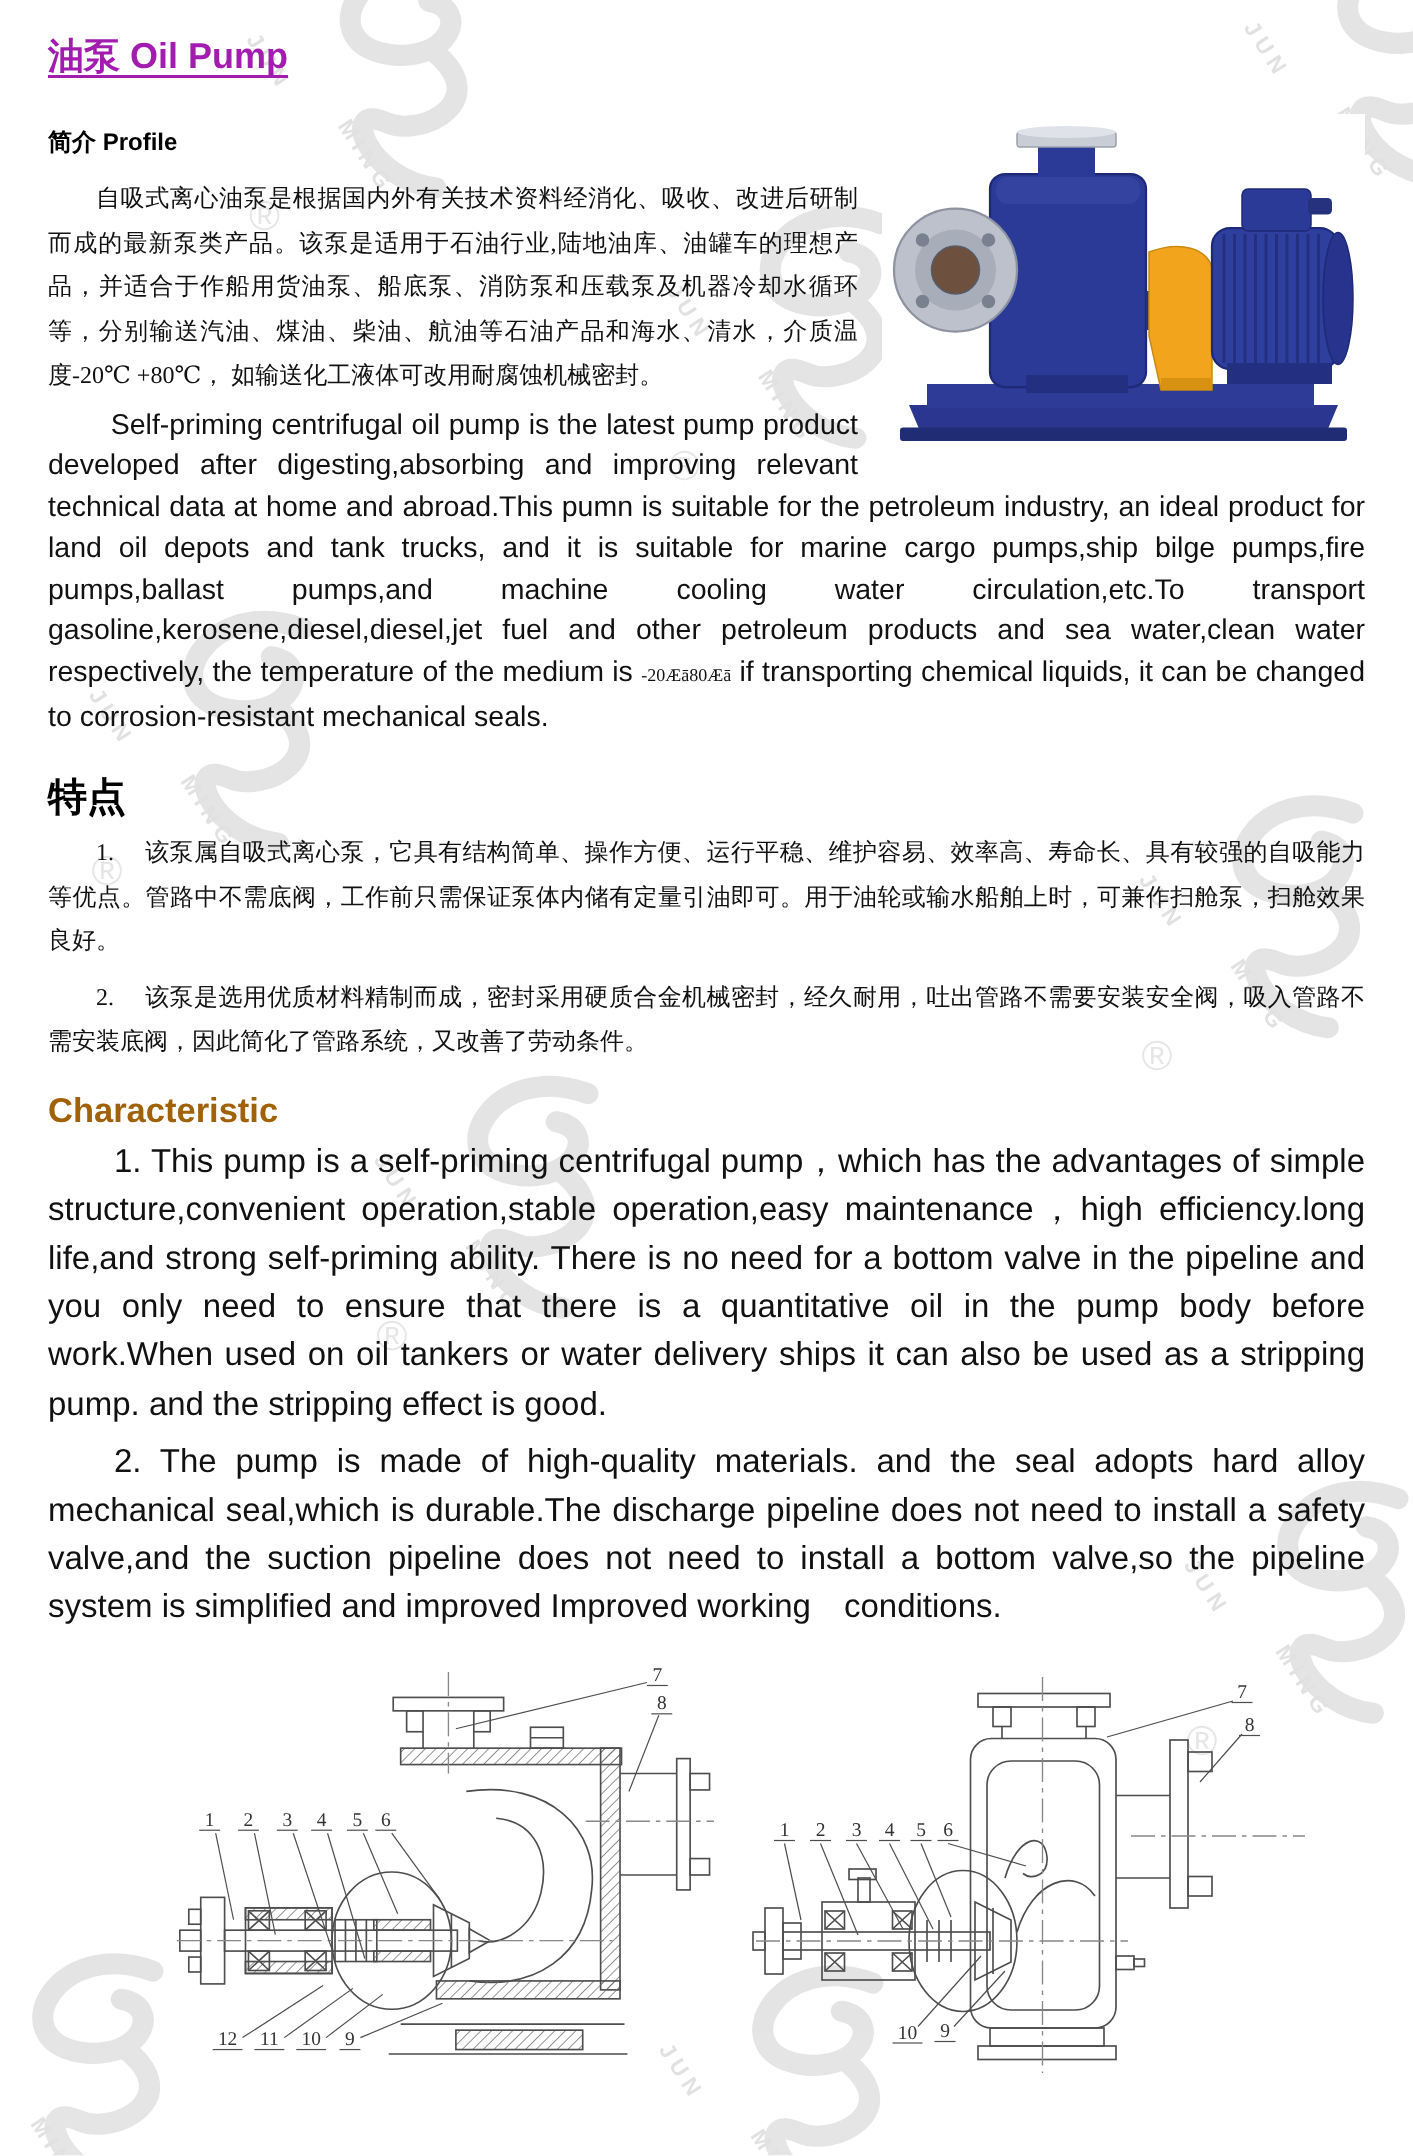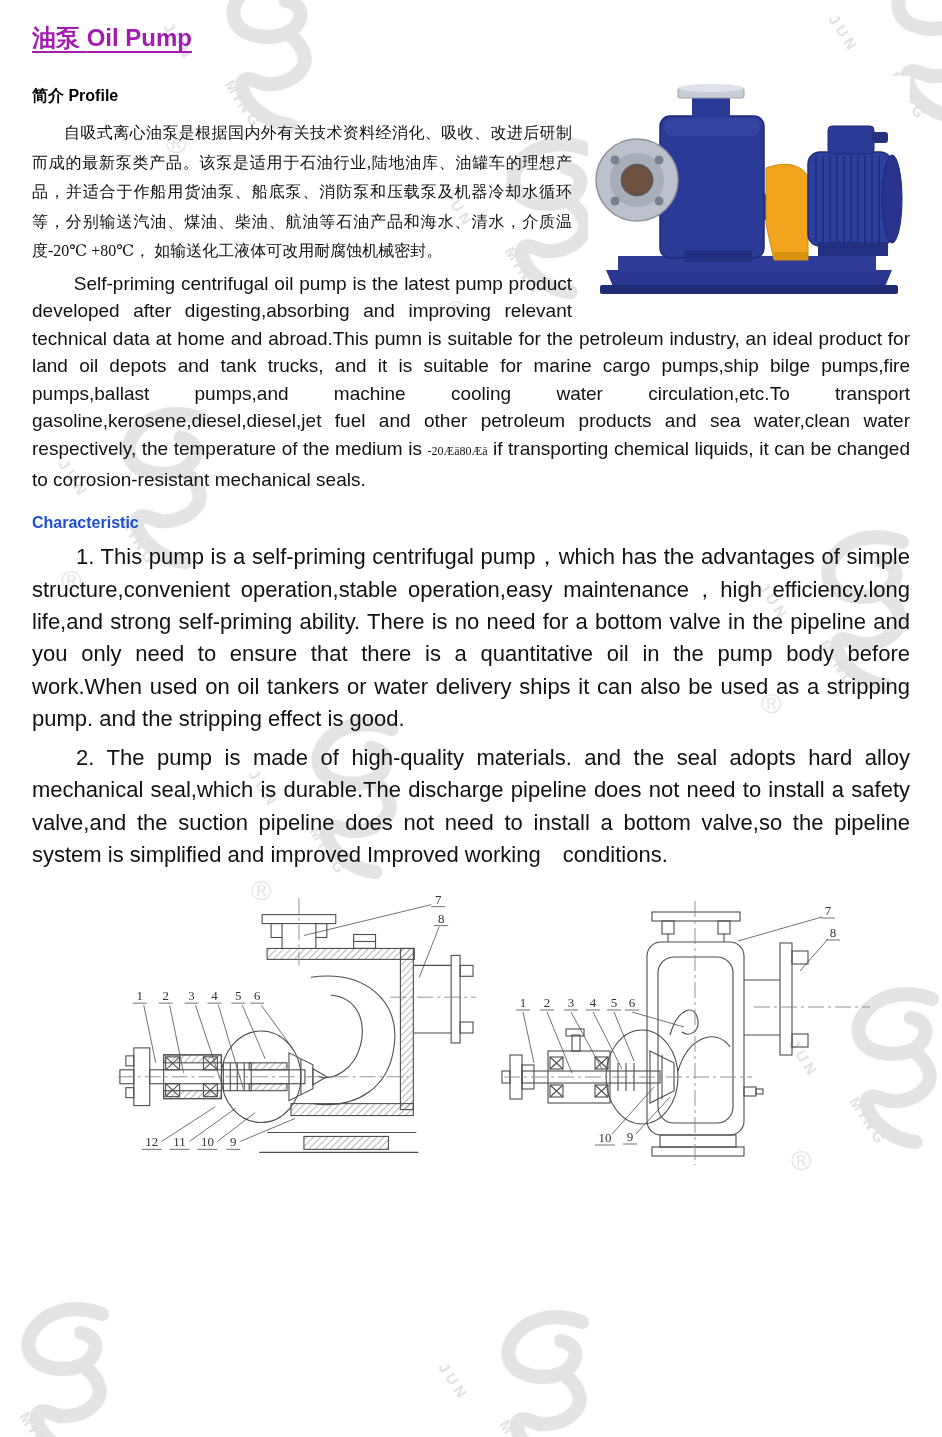--- a/index.html
+++ b/index.html
@@ -8,22 +8,22 @@
   .content{position:relative;z-index:2;padding:20px 32px 0 32px;box-sizing:border-box;}
 
   
   .doc-title{margin:0;font-family:"Liberation Sans","DejaVu Sans",sans-serif;
              font-size:24px;line-height:36px;font-weight:bold;color:#a21caf;
              text-decoration:underline;text-decoration-thickness:2px;text-underline-offset:5px;}
   .h-profile{margin:26px 0 0 0;font-size:16px;line-height:28px;font-weight:bold;
              font-family:"Liberation Sans","DejaVu Sans",sans-serif;color:#000;}
   .h-feature{margin:24px 0 0 0;font-size:26px;line-height:30px;font-weight:bold;
              font-family:"Liberation Sans","DejaVu Sans",sans-serif;color:#000;}
-  .h-char{margin:18px 0 0 0;font-size:16px;line-height:24px;font-weight:bold;
-          font-family:"Liberation Sans","DejaVu Sans",sans-serif;color:#1d4ed8;}
+  .h-char{margin:18px 0 0 0;font-size:23px;line-height:24px;font-weight:bold;
+          font-family:"Liberation Sans","DejaVu Sans",sans-serif;color:#a16207;}
   p.cn{margin:8px 0 0 0;font-size:16px;line-height:29.5px;text-align:justify;text-indent:2em;}
   p.en{margin:4px 0 0 0;font-size:19px;line-height:27.6px;text-align:justify;text-indent:2.2em;
        font-family:"Liberation Sans","DejaVu Sans",sans-serif;}
   p.en-char{margin:6px 0 0 0;font-size:22px;line-height:32.4px;text-align:justify;text-indent:2em;
        font-family:"Liberation Sans","DejaVu Sans",sans-serif;}
   .temp-glitch{font-family:"Liberation Serif",serif;font-size:12px;}
 
   
   .photo{float:right;width:322px;height:232px;margin:-6px 0 6px 16px;}
 
@@ -175,20 +175,25 @@
           <rect x="284" y="56" width="16" height="11" rx="3" fill="#26327e"></rect>
           <rect x="230" y="166" width="70" height="14" fill="#232f80"></rect>
         </svg>
       </div>
 
       <h2 class="h-profile">简介 Profile</h2>
       <p class="cn">自吸式离心油泵是根据国内外有关技术资料经消化、吸收、改进后研制而成的最新泵类产品。该泵是适用于石油行业,陆地油库、油罐车的理想产品，并适合于作船用货油泵、船底泵、消防泵和压载泵及机器冷却水循环等，分别输送汽油、煤油、柴油、航油等石油产品和海水、清水，介质温度-20℃ +80℃， 如输送化工液体可改用耐腐蚀机械密封。</p>
       <p class="en"><span>Self-priming centrifugal oil pump is the latest pump product developed after digesting,absorbing and improving relevant technical data at home and abroad.This pumn is suitable for the petroleum industry, an ideal product for land oil depots and tank trucks, and it is suitable for marine cargo pumps,ship bilge pumps,fire pumps,ballast pumps,and machine cooling water circulation,etc.To transport gasoline,kerosene,diesel,diesel,jet fuel and other petroleum products and sea water,clean water respectively, the temperature of the medium is </span><span class="temp-glitch">-20Æā80Æā</span><span> if transporting chemical liquids, it can be changed to corrosion-resistant mechanical seals.</span></p>
     </section>
 
+    <section>
+      <h2 class="h-feature">特点</h2>
+      <p class="cn">1.　 该泵属自吸式离心泵，它具有结构简单、操作方便、运行平稳、维护容易、效率高、寿命长、具有较强的自吸能力等优点。管路中不需底阀，工作前只需保证泵体内储有定量引油即可。用于油轮或输水船舶上时，可兼作扫舱泵，扫舱效果良好。</p>
+      <p class="cn">2.　 该泵是选用优质材料精制而成，密封采用硬质合金机械密封，经久耐用，吐出管路不需要安装安全阀，吸入管路不需安装底阀，因此简化了管路系统，又改善了劳动条件。</p>
+    </section>
 
     <section>
       <h3 class="h-char">Characteristic</h3>
       <p class="en-char">1. This pump is a self-priming centrifugal pump，which has the advantages of simple structure,convenient operation,stable operation,easy maintenance，high efficiency.long life,and strong self-priming ability. There is no need for a bottom valve in the pipeline and you only need to ensure that there is a quantitative oil in the pump body before work.When used on oil tankers or water delivery ships it can also be used as a stripping pump. and the stripping effect is good.</p>
       <p class="en-char">2. The pump is made of high-quality materials. and the seal adopts hard alloy mechanical seal,which is durable.The discharge pipeline does not need to install a safety valve,and the suction pipeline does not need to install a bottom valve,so the pipeline system is simplified and improved Improved working　conditions.</p>
     </section>
 
     <div class="diagrams">
 
       <svg width="378" height="292" viewBox="0 0 380 292">

